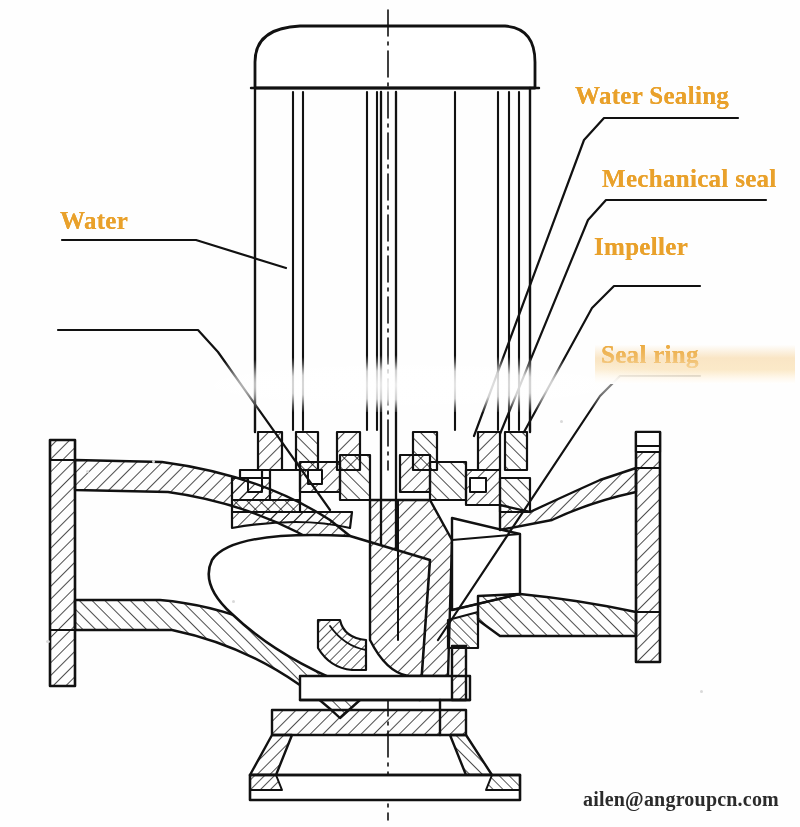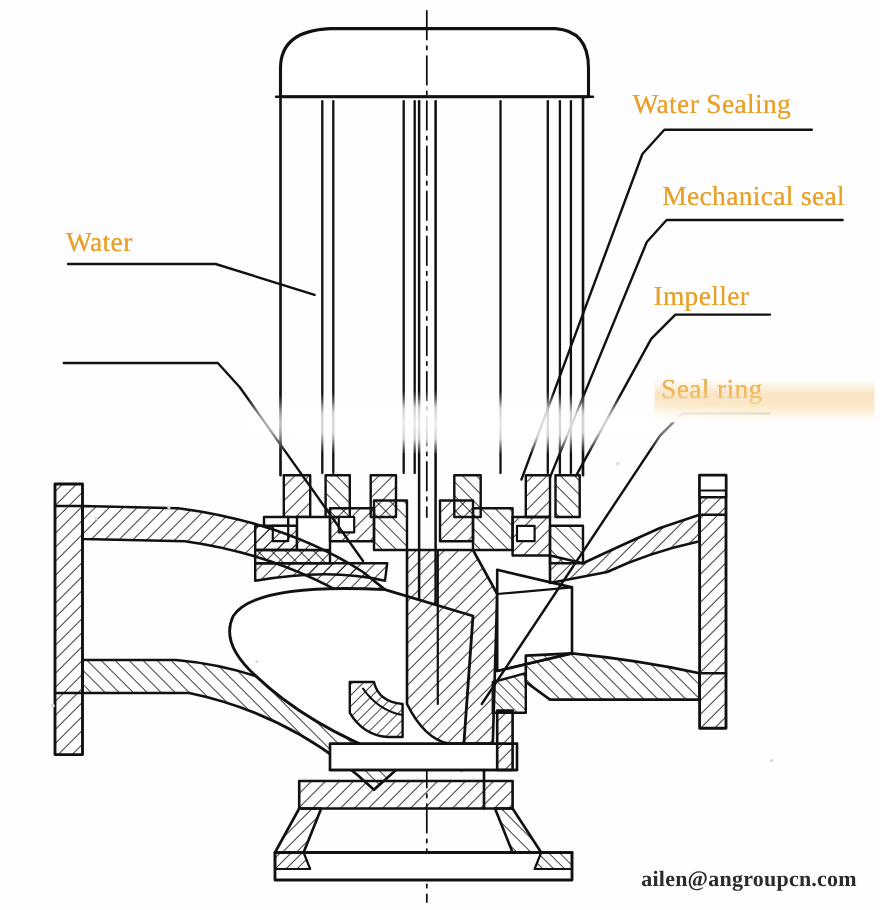--- a/index.html
+++ b/index.html
@@ -9,32 +9,32 @@
     font-family:"Liberation Serif", serif;
     background:#fefefe;
   }
   #stage{position:absolute;left:0;top:0;width:800px;height:827px;}
   svg#drawing{position:absolute;left:0;top:0;width:800px;height:827px;display:block;}
 
   .label{
     position:absolute;
     color:#E9A12B;
     font-family:"Liberation Serif", serif;
-    font-weight:400;
+    font-weight:700;
     font-size:25px;
     letter-spacing:0.3px;
     white-space:nowrap;
     line-height:1;
     text-shadow:0 0 0.4px #E9A12B;
   }
   .label-motor{left:60px;top:208px;}
   .label-endcover{left:60px;top:296px;}
   .label-watersealing{left:575px;top:83px;}
   .label-mechseal{left:575px;top:166px;margin-left:27px;}
-  .label-impeller{left:594px;top:257px;}
+  .label-impeller{left:594px;top:234px;}
   .label-sealring{left:601px;top:342px;}
 
   
   .sealring-wm{
     position:absolute;left:595px;top:336px;width:200px;height:48px;
     background:linear-gradient(to bottom,
         rgba(255,255,255,0) 0%,
         rgba(255,255,255,0.10) 18%,
         rgba(246,209,150,0.55) 46%,
         rgba(250,228,187,0.80) 70%,

